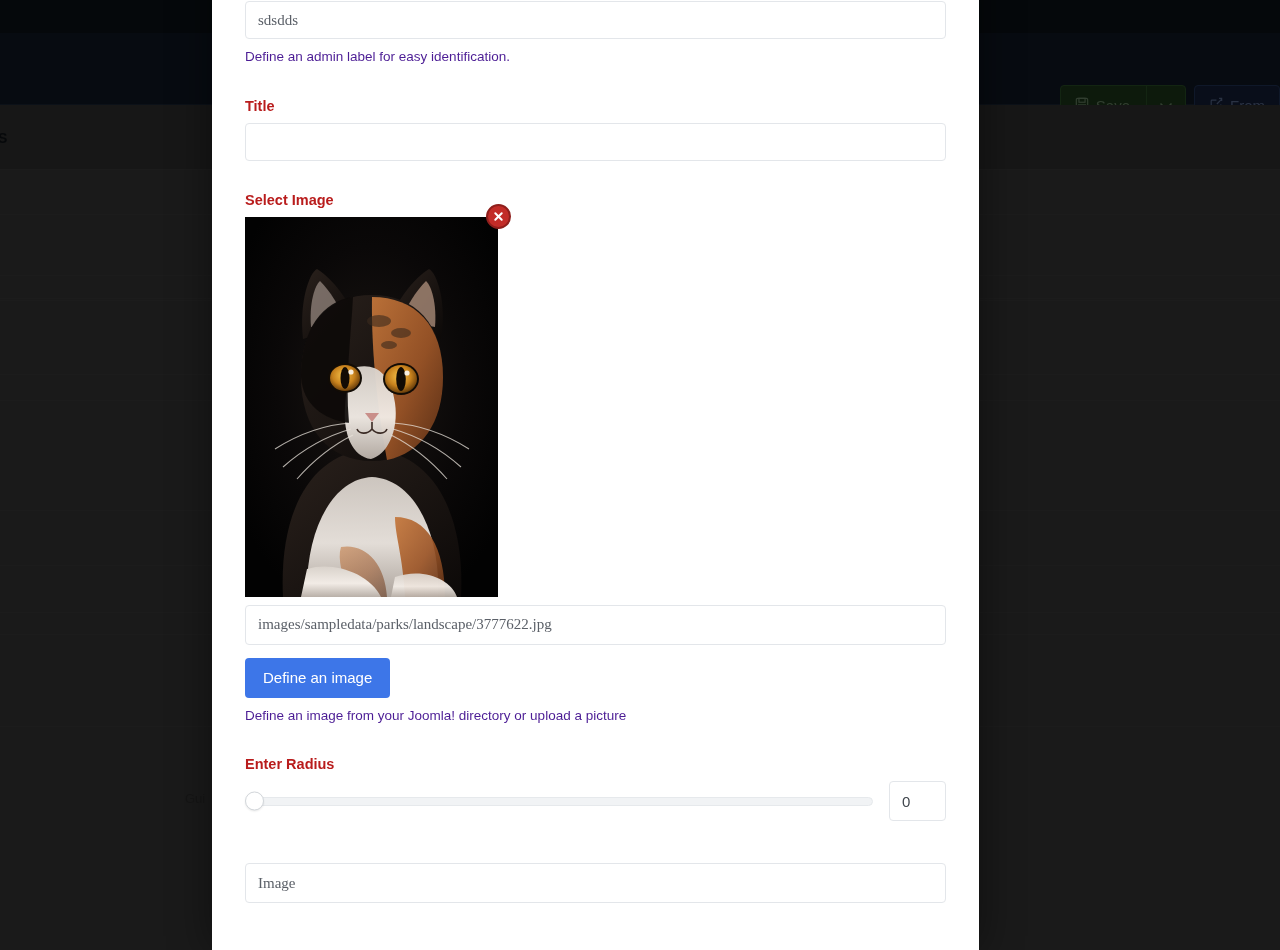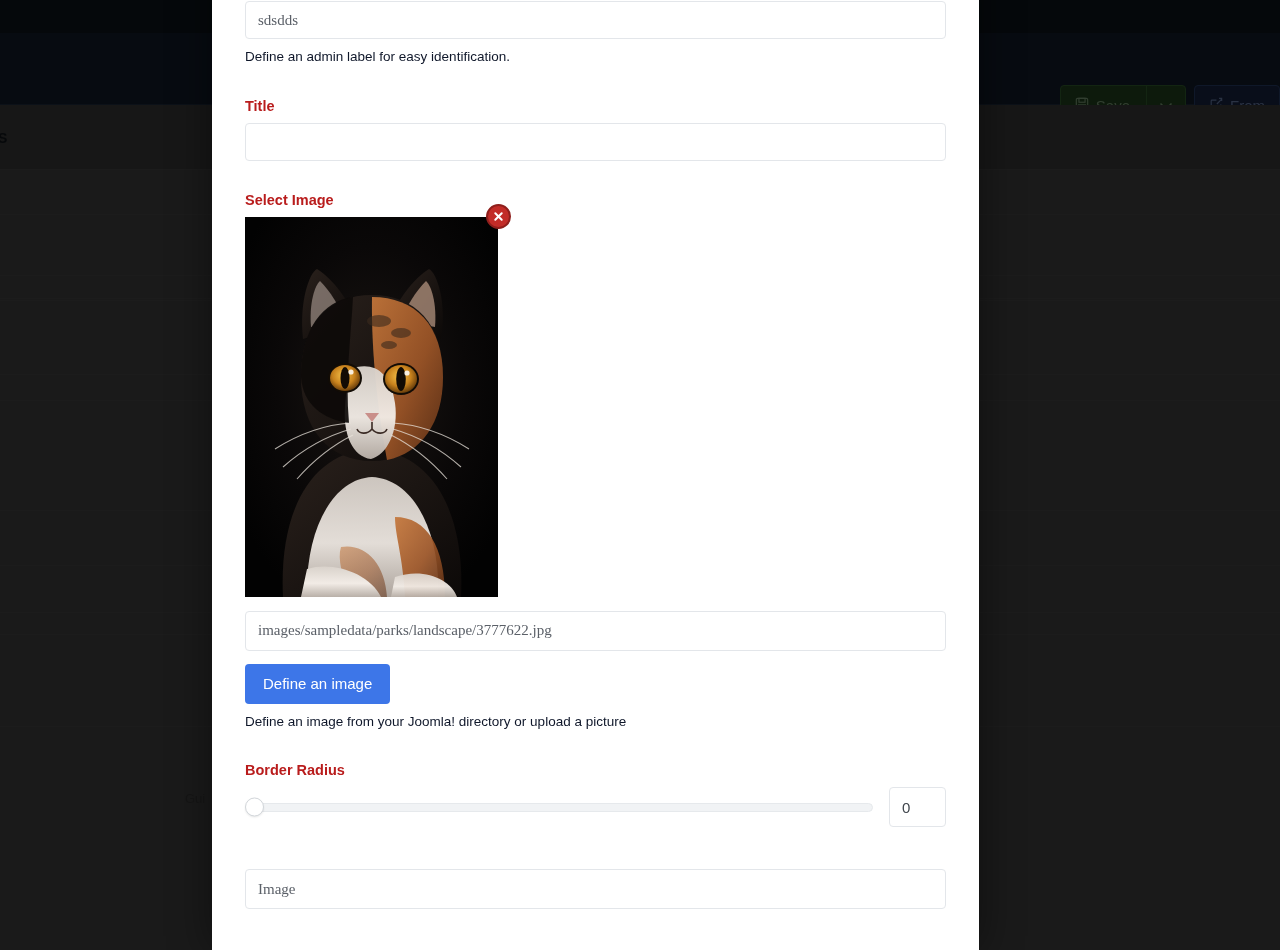--- a/index.html
+++ b/index.html
@@ -84,21 +84,21 @@
   }
   .inp {
     width: 100%; height: 38px;
     border: 1px solid #e3e6ea; border-radius: 4px;
     background: #fff; font-size: 15px; color: #5b6068;
     padding: 0 12px; font-family: Liberation Serif, serif;
     outline: none;
   }
   .inp::placeholder { color: #9aa0a8; }
   .help {
-    font-size: 13.5px; color: #0f172a; margin-top: 9px; line-height: 1.3;
+    font-size: 13.5px; color: #4c1d95; margin-top: 9px; line-height: 1.3;
   }
 
   
   .img-wrap { position: relative; width: 253px; margin-top: 4px; }
   .thumb {
     width: 253px; height: 380px; display: block; background: #050505;
   }
   .img-remove {
     position: absolute; right: -13px; top: -13px;
     width: 25px; height: 25px; border-radius: 50%;
@@ -303,29 +303,29 @@
 
         <div class="img-remove">
           <span>
             <svg width="11" height="11" viewBox="0 0 12 12" stroke="#ffffff" stroke-width="2.2" stroke-linecap="round">
               <path d="M2.5 2.5 L9.5 9.5 M9.5 2.5 L2.5 9.5"></path>
             </svg>
           </span>
         </div>
       </div>
 
-      <input class="inp" style="margin-top: 14px; height: 40px;" value="images/sampledata/parks/landscape/3777622.jpg">
+      <input class="inp" style="margin-top: 8px; height: 40px;" value="images/sampledata/parks/landscape/3777622.jpg">
 
       <button class="btn-upload">Define an image</button>
 
       <div class="help">Define an image from your Joomla! directory or upload a picture</div>
     </div>
 
     <div class="field" style="padding-top:32px;">
-      <span class="lbl">Border Radius</span>
+      <span class="lbl">Enter Radius</span>
       <div class="slider-row">
         <div class="slider-track-wrap">
           <div class="slider-track"></div>
           <div class="slider-thumb"></div>
         </div>
         <input class="slider-num" value="0" style="">
       </div>
     </div>
 
     <div class="field" style="padding-top:42px;">

